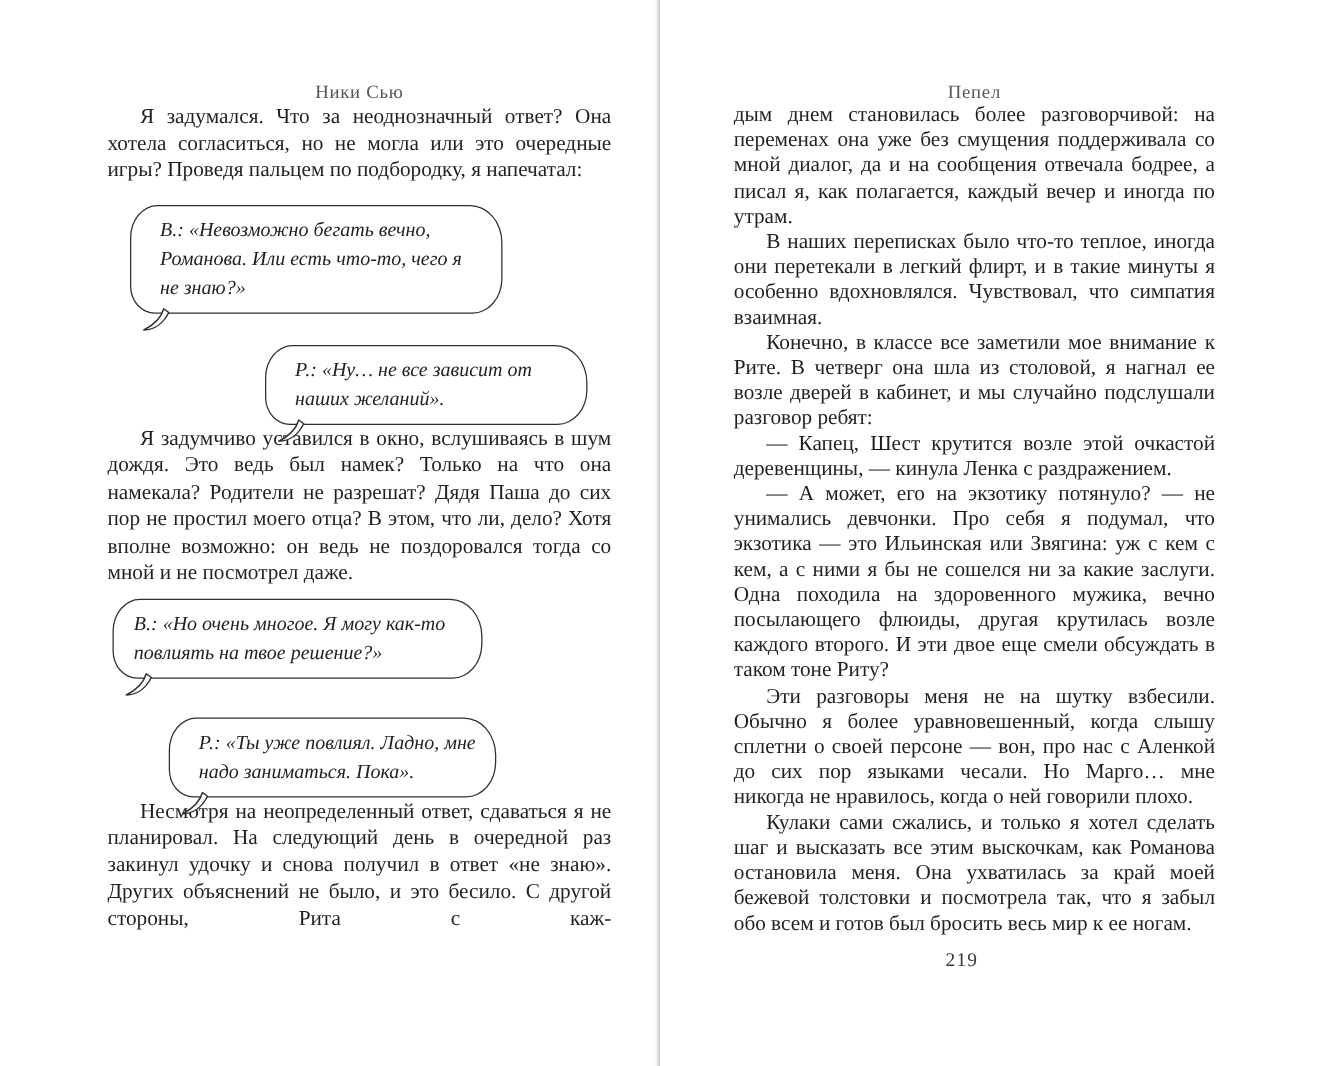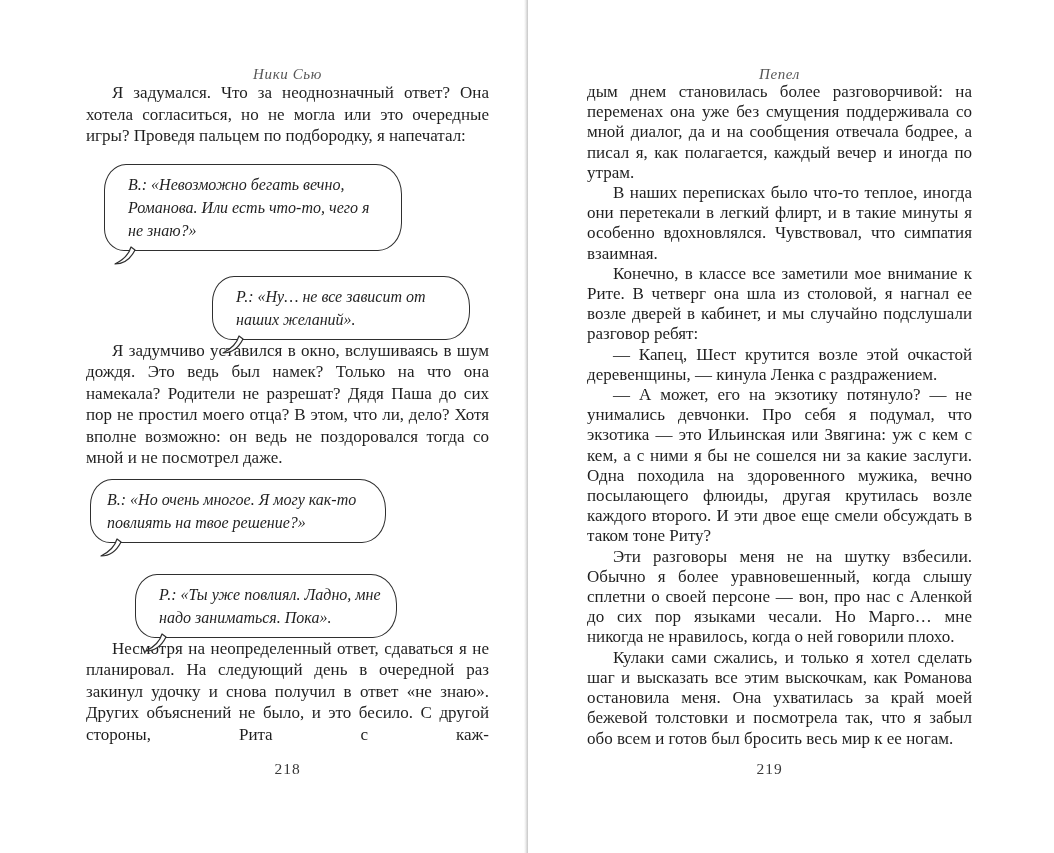--- a/index.html
+++ b/index.html
@@ -28,21 +28,20 @@
   .divider {
     position: absolute; top: 0; left: 524px; width: 4px; height: 853px;
     background: linear-gradient(to right, #ffffff, #ededed 40%, var(--divider));
   }
 
   .running-header {
     text-align: center;
     font-size: 15px; line-height: 16px;
     color: var(--header);
     letter-spacing: 0.6px;
-    font-style: italic;
   }
 
   p.para {
     margin: 0;
     font-size: 17px;
     line-height: 21.5px;
     text-align: justify;
     text-indent: 26px;
   }
   .page.right p.para { line-height: 20.2px; }
@@ -122,21 +121,20 @@
 
     <div class="bubble b4">
       <span class="bubble-text">Р.: «Ты уже повлиял. Ладно, мне надо заниматься. Пока».</span>
       <svg class="tail" viewBox="0 0 27 20" xmlns="http://www.w3.org/2000/svg">
         <path d="M17 1 C15 8 9 14 1 18 C10 18 17 12 21 4 Z" fill="#ffffff" stroke="#2f2f2f" stroke-width="1.2" stroke-linejoin="round"></path>
       </svg>
     </div>
 
     <p class="para lp-p2 continues">Несмотря на неопределенный ответ, сдаваться я не планировал. На следующий день в очередной раз закинул удочку и снова получил в ответ «не знаю». Других объяснений не было, и это бесило. С другой стороны, Рита с каж-</p>
 
-    <div class="page-number">218</div>
   </div>
 
   <div class="divider"></div>
 
   <div class="page right">
     <div class="running-header">Пепел</div>
 
     <p class="para rp-p0 no-indent continues">дым днем становилась более разговорчивой: на переменах она уже без смущения поддерживала со мной диалог, да и на сообщения отвечала бодрее, а писал я, как полагается, каждый вечер и иногда по утрам.</p>
     <p class="para">В наших переписках было что-то теплое, иногда они перетекали в легкий флирт, и в такие минуты я особенно вдохновлялся. Чувствовал, что симпатия взаимная.</p>
     <p class="para">Конечно, в классе все заметили мое внимание к Рите. В четверг она шла из столовой, я нагнал ее возле дверей в кабинет, и мы случайно подслушали разговор ребят:</p>

